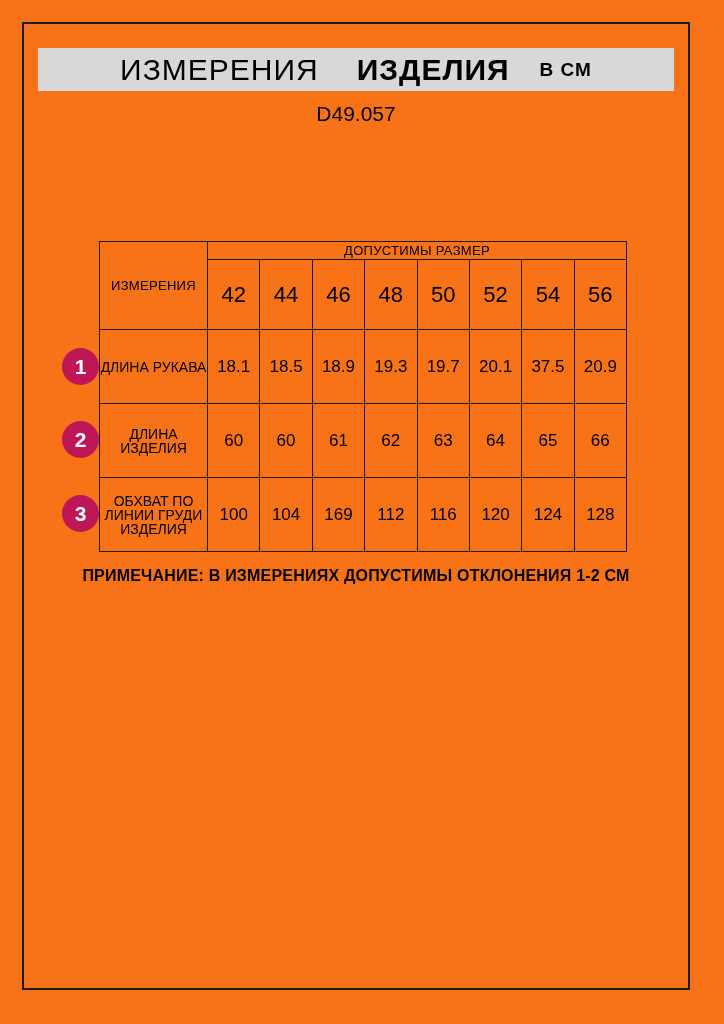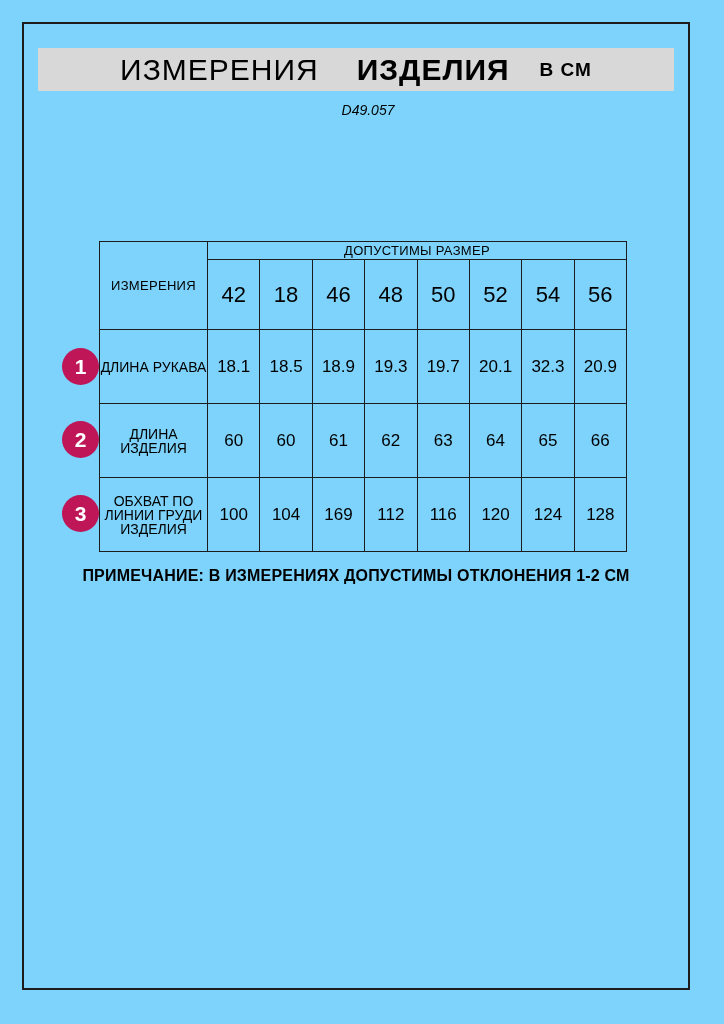--- a/index.html
+++ b/index.html
@@ -5,21 +5,21 @@
   * { margin: 0; padding: 0; box-sizing: border-box; }
   html, body { background: #ffffff; }
   body {
     font-family: "Liberation Sans", "DejaVu Sans", sans-serif;
     color: #000;
   }
   .page {
     position: relative;
     width: 724px;
     height: 1024px;
-    background: #7dd3fc;
+    background: #f97316;
     overflow: hidden;
   }
   .frame {
     position: absolute;
     left: 22px; top: 22px;
     width: 668px; height: 968px;
     border: 2px solid #1c1c1c;
   }
   .banner {
     position: absolute;
@@ -42,26 +42,25 @@
     letter-spacing: 1px;
   }
   .banner .t-unit {
     font-size: 19px;
     font-weight: 700;
     margin-left: 30px;
     letter-spacing: 1px;
   }
   .model-code {
     position: absolute;
-    left: 12px; top: 78px;
+    left: 0; top: 78px;
     width: 100%;
     text-align: center;
-    font-size: 14px;
-    font-weight: 400;
-    font-style: italic;
+    font-size: 21px;
+    font-weight: 400;
   }
   .description {
     position: absolute;
     left: 0; top: 103px;
     width: 100%;
     text-align: center;
     font-size: 16px;
     line-height: 22px;
     white-space: pre-line;
   }
@@ -145,37 +144,37 @@
 
 
     <table class="size-table">
       <tbody>
           <tr class="group-h">
         <td class="col-meas meas-h" rowspan="2">ИЗМЕРЕНИЯ</td>
         <td colspan="8">ДОПУСТИМЫ РАЗМЕР</td>
       </tr>
       <tr>
         <td class="col-size size-h">42</td>
-        <td class="col-size size-h">18</td>
+        <td class="col-size size-h">44</td>
         <td class="col-size size-h">46</td>
         <td class="col-size size-h">48</td>
         <td class="col-size size-h">50</td>
         <td class="col-size size-h">52</td>
         <td class="col-size size-h">54</td>
         <td class="col-size size-h">56</td>
       </tr>
       <tr class="data-row">
         <td class="row-label">ДЛИНА РУКАВА</td>
         <td class="val">18.1</td>
         <td class="val">18.5</td>
         <td class="val">18.9</td>
         <td class="val">19.3</td>
         <td class="val">19.7</td>
         <td class="val">20.1</td>
-        <td class="val">32.3</td>
+        <td class="val">37.5</td>
         <td class="val">20.9</td>
       </tr>
       <tr class="data-row">
         <td class="row-label">ДЛИНА
 ИЗДЕЛИЯ</td>
         <td class="val">60</td>
         <td class="val">60</td>
         <td class="val">61</td>
         <td class="val">62</td>
         <td class="val">63</td>

